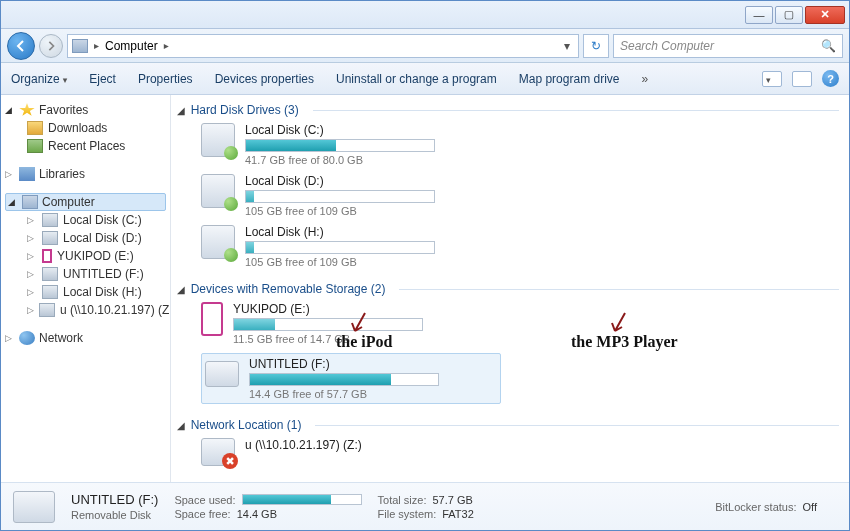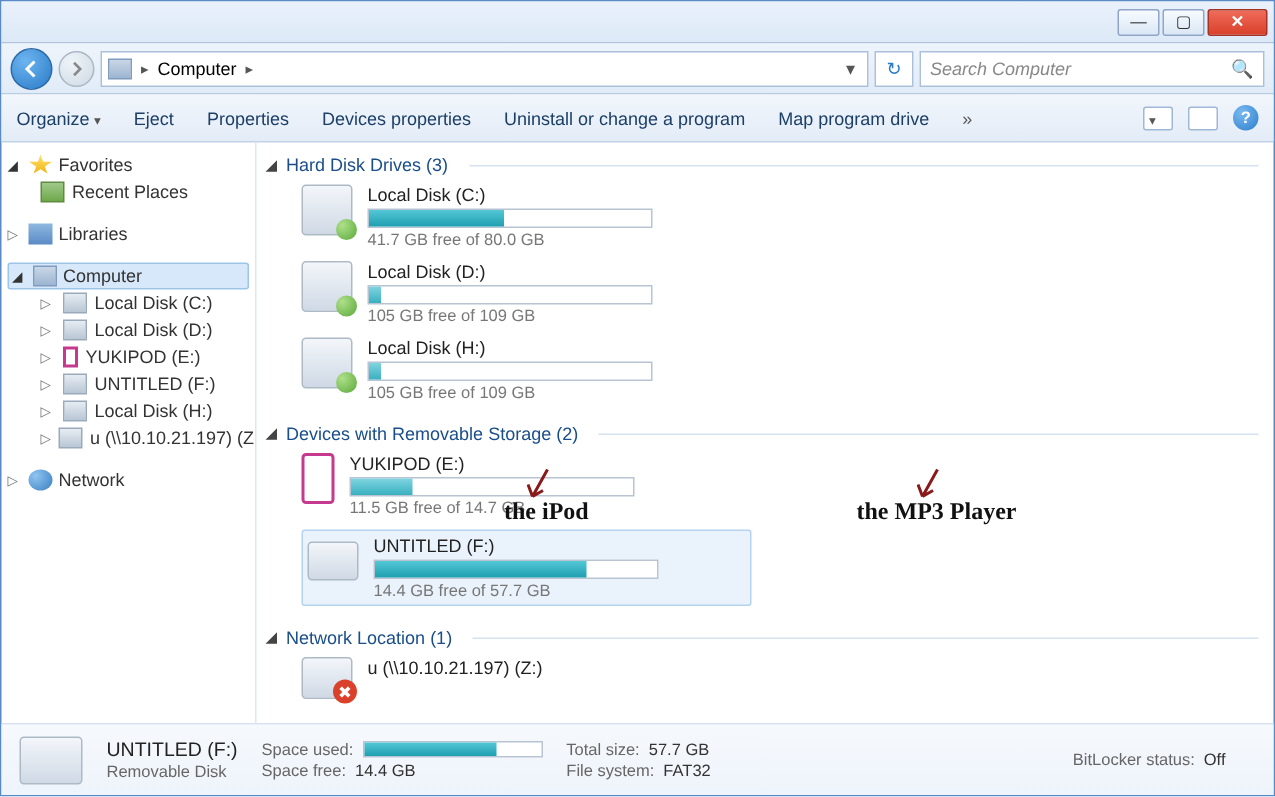--- a/index.html
+++ b/index.html
@@ -155,20 +155,24 @@
   <div class="body">
 
     <div class="sidebar">
       <div class="side-group">
         <div class="side-head">
           <span class="tri open">◢</span>
           <span class="ic ic-fav"></span>
           <span>Favorites</span>
         </div>
         <div class="side-item">
+            <span class="ic ic-dl"></span>
+            <span>Downloads</span>
+          </div>
+        <div class="side-item">
             <span class="ic ic-rp"></span>
             <span>Recent Places</span>
           </div>
       </div>
 
       <div class="side-group">
         <div class="side-head">
           <span class="tri">▷</span>
           <span class="ic ic-lib"></span>
           <span>Libraries</span>

